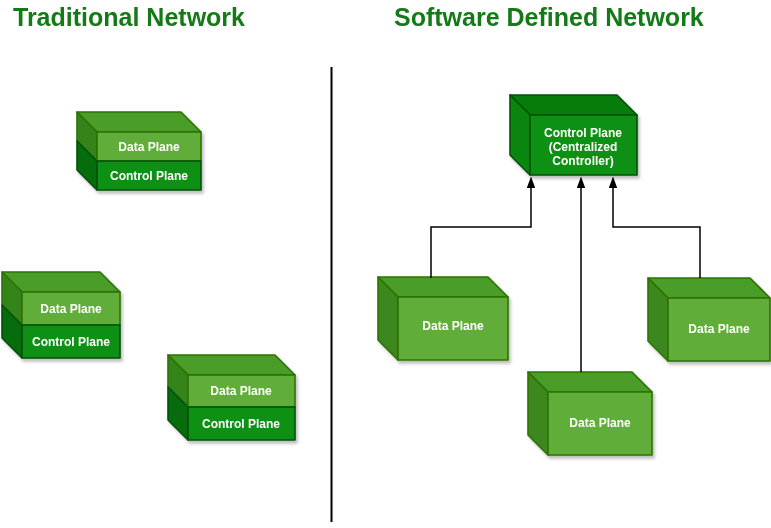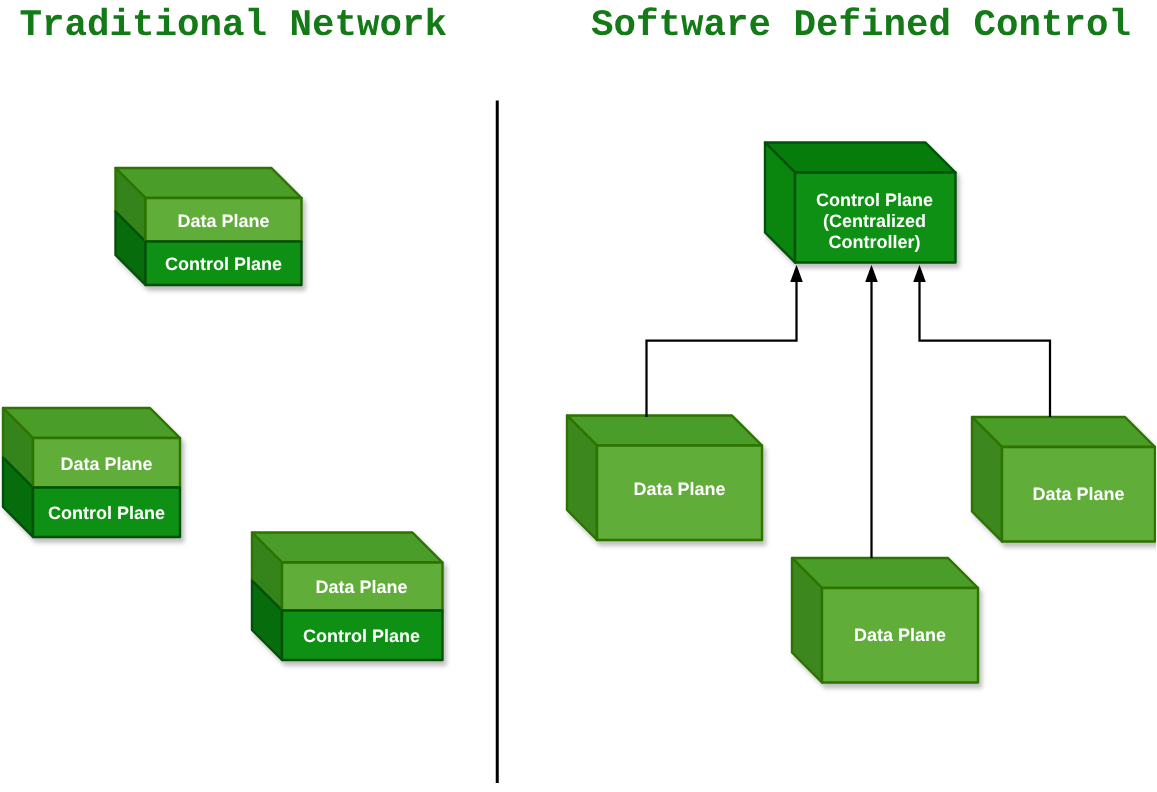--- a/index.html
+++ b/index.html
@@ -16,21 +16,20 @@
     overflow: hidden;
   }
   .panel-title {
     position: absolute;
     top: 3px;
     font-size: 25px;
     line-height: 28px;
     font-weight: bold;
     color: #147a18;
     white-space: nowrap;
-    font-family: Liberation Mono, monospace;
   }
   .panel-title.left  { left: 13px; }
   .panel-title.right { left: 394px; }
 
   svg { position: absolute; left: 0; top: 0; }
 
   .cube { filter: drop-shadow(2px 3px 1.5px rgba(0,0,0,0.25)); }
 
   
   .f-top-light   { fill: #4a9d29; stroke: #2d7300; }
@@ -60,21 +59,21 @@
   .arrow-head { fill: #000000; stroke: none; }
   .divider { stroke: #000000; stroke-width: 2; }
 </style>
 </head>
 <body>
 
 <div class="canvas">
 
   <div class="panel-title left">Traditional Network</div>
 
-  <div class="panel-title right">Software Defined Control</div>
+  <div class="panel-title right">Software Defined Network</div>
 
   <svg width="771" height="528" viewBox="0 0 771 528">
 
     <line class="divider" x1="331.5" y1="67" x2="331.5" y2="522"></line>
 
     <g class="cube">
       <polygon class="face f-top-light" points="77,112 181,112 201,132 97,132"></polygon>
       <polygon class="face f-side-mid" points="77,112 97,132 97,161 77,141"></polygon>
       <polygon class="face f-side-darker" points="77,141 97,161 97,190 77,170"></polygon>
       <polygon class="face f-front-light" points="97,132 201,132 201,161 97,161"></polygon>

